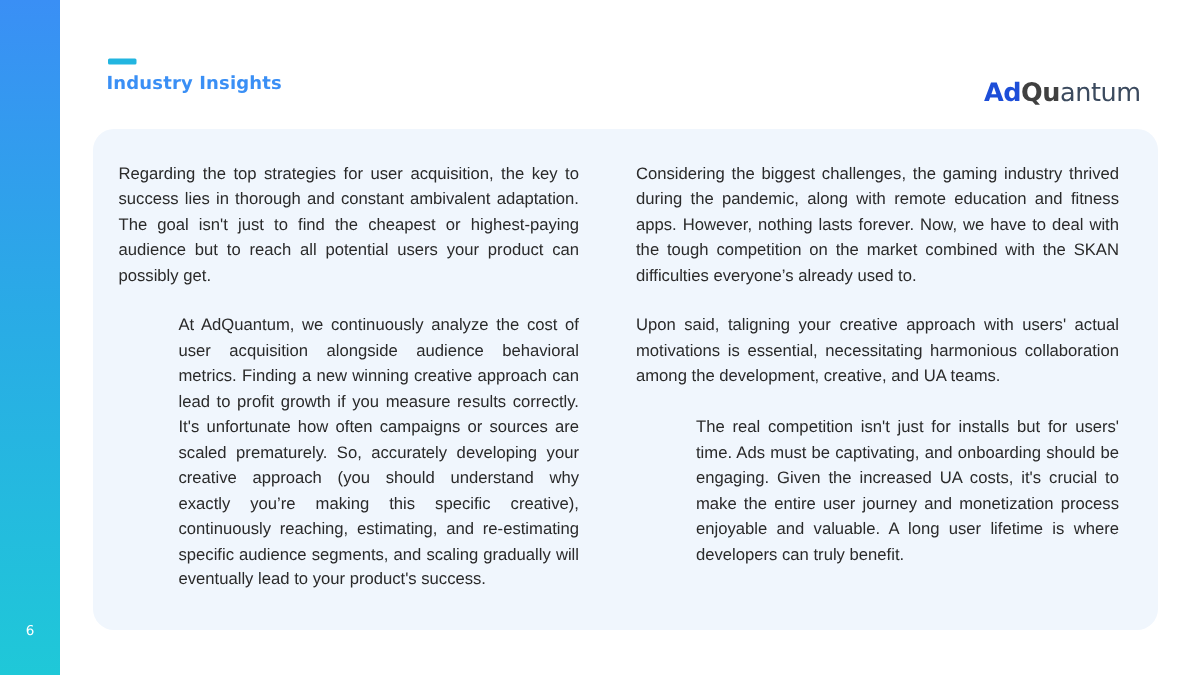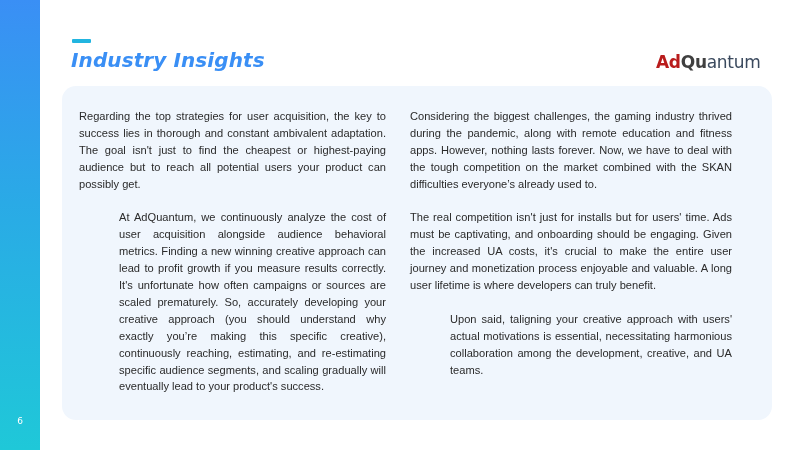--- a/index.html
+++ b/index.html
@@ -17,41 +17,41 @@
     text-align:center; color:#ffffff; font-size:9px;
     font-family:"DejaVu Sans", sans-serif;
   }
   .accent-bar {
     position:absolute; left:72px; top:39px; width:19px; height:4px;
     background:#22b5e0; border-radius:1px;
   }
   .title {
     position:absolute; left:71px; top:48px;
     font-family:"DejaVu Sans", sans-serif;
-    font-size:20px; font-weight:bold; color:#3a8ff5; letter-spacing:0.1px;font-style:italic;
+    font-size:12px; font-weight:bold; color:#3a8ff5; letter-spacing:0.1px;
   }
   .logo {
     position:absolute; left:656px; top:52px;
     font-family:"DejaVu Sans", sans-serif;
     font-size:17px; letter-spacing:-0.3px; white-space:nowrap;
   }
-  .logo .ad { color:#b91c1c; font-weight:bold; }
+  .logo .ad { color:#1d4ed8; font-weight:bold; }
   .logo .qu { color:#404040; font-weight:bold; }
   .logo .antum { color:#3b4a5e; font-weight:normal; }
   .card {
     position:absolute; left:62px; top:86px; width:710px; height:334px;
     background:#f0f6fd; border-radius:14px;
   }
   .col {
     position:absolute; top:22px;
     font-size:11.1px; line-height:16.9px; color:#2a2a2a;
     text-align:justify;
   }
   .col.left { left:17px; width:307px; }
-  .col.right { left:348px; width:322px; }
+  .col.right { left:362px; width:322px; }
   .col p { margin:0 0 16.9px 0; }
   .col p:last-child { margin-bottom:0;margin-left:40px; }
   .sig {
     position:absolute; right:20px; top:294px; text-align:right;
     font-size:11.5px; line-height:18px; color:#1a1a1a;
   }
   .sig .company {
     color:#f29a1a; font-weight:bold; text-decoration:underline;
     margin-left:4px;
   }
@@ -70,16 +70,16 @@
   <span class="ad">Ad</span><span class="qu">Qu</span><span class="antum">antum</span>
 </div>
 
 <div class="card">
   <div class="col left">
     <p>Regarding the top strategies for user acquisition, the key to success lies in thorough and constant ambivalent adaptation. The goal isn't just to find the cheapest or highest-paying audience but to reach all potential users your product can possibly get.</p>
     <p>At AdQuantum, we continuously analyze the cost of user acquisition alongside audience behavioral metrics. Finding a new winning creative approach can lead to profit growth if you measure results correctly. It's unfortunate how often campaigns or sources are scaled prematurely. So, accurately developing your creative approach (you should understand why exactly you’re making this specific creative), continuously reaching, estimating, and re-estimating specific audience segments, and scaling gradually will eventually lead to your product's success.</p>
   </div>
   <div class="col right">
     <p>Considering the biggest challenges, the gaming industry thrived during the pandemic, along with remote education and fitness apps. However, nothing lasts forever. Now, we have to deal with the tough competition on the market combined with the SKAN difficulties everyone’s already used to.</p>
+    <p>Upon said, taligning your creative approach with users' actual motivations is essential, necessitating harmonious collaboration among the development, creative, and UA teams.</p>
     <p>The real competition isn't just for installs but for users' time. Ads must be captivating, and onboarding should be engaging. Given the increased UA costs, it's crucial to make the entire user journey and monetization process enjoyable and valuable. A long user lifetime is where developers can truly benefit.</p>
-    <p>Upon said, taligning your creative approach with users' actual motivations is essential, necessitating harmonious collaboration among the development, creative, and UA teams.</p>
   </div>
 </div>
 
 </body></html>

